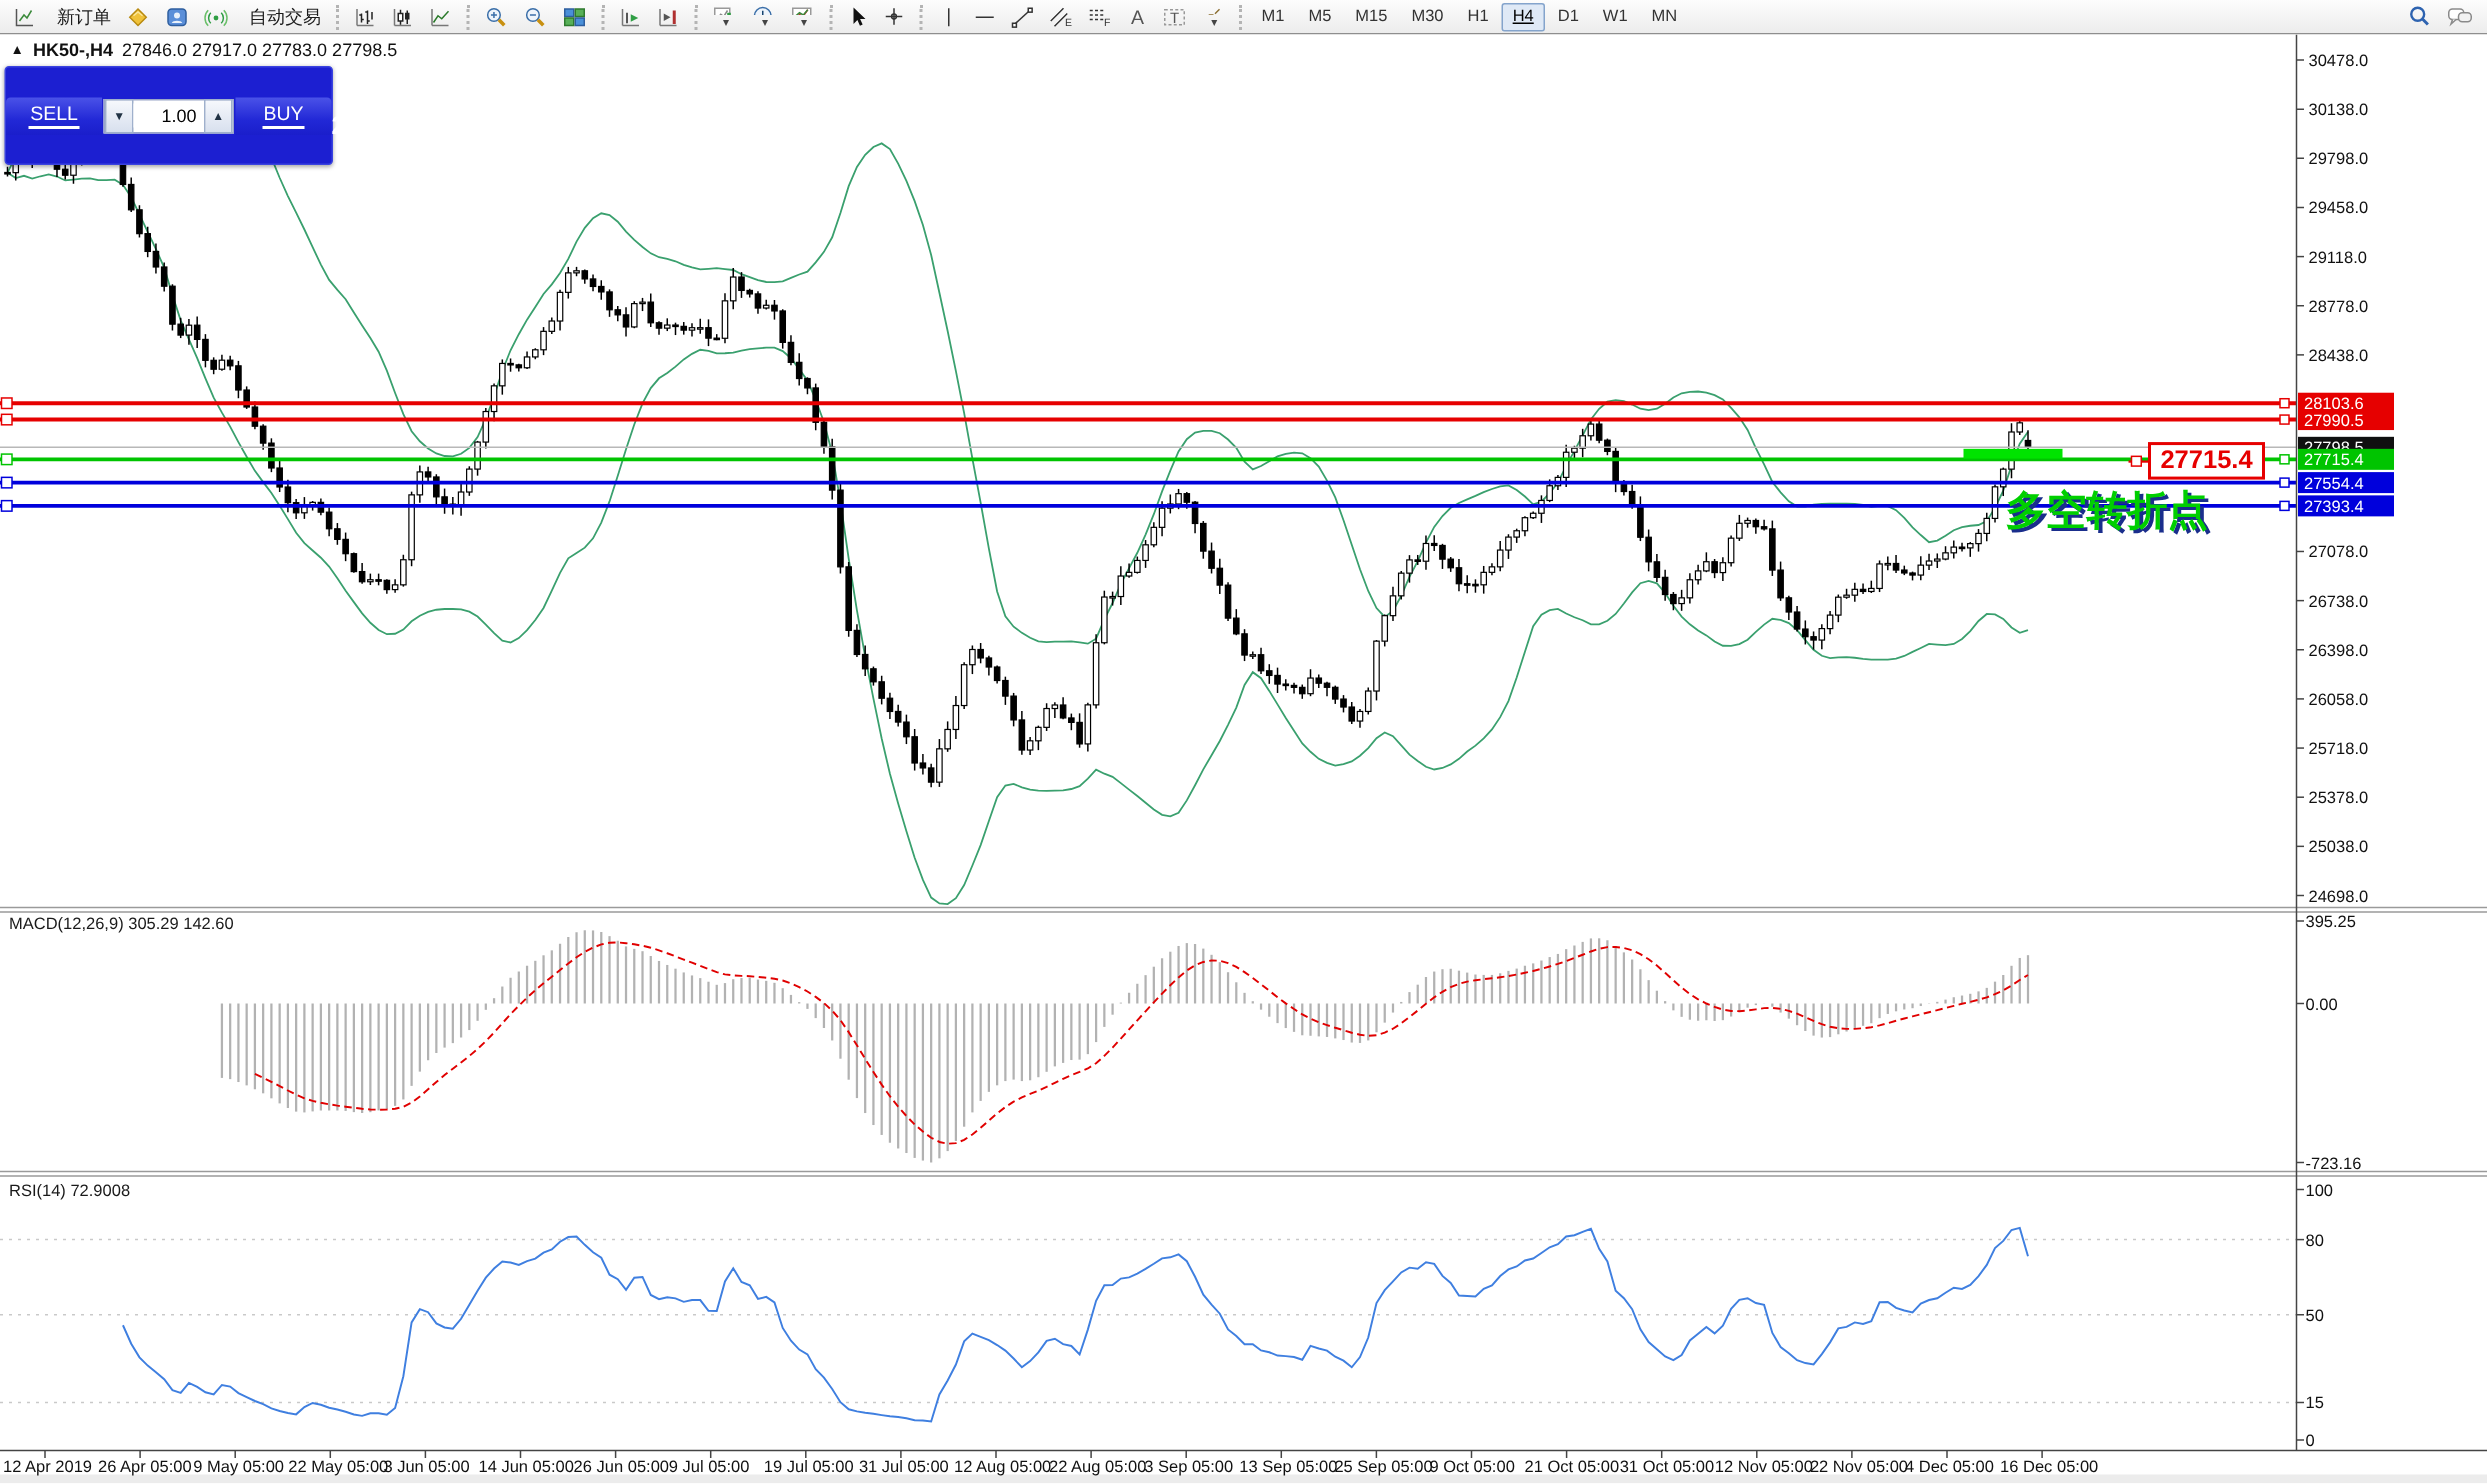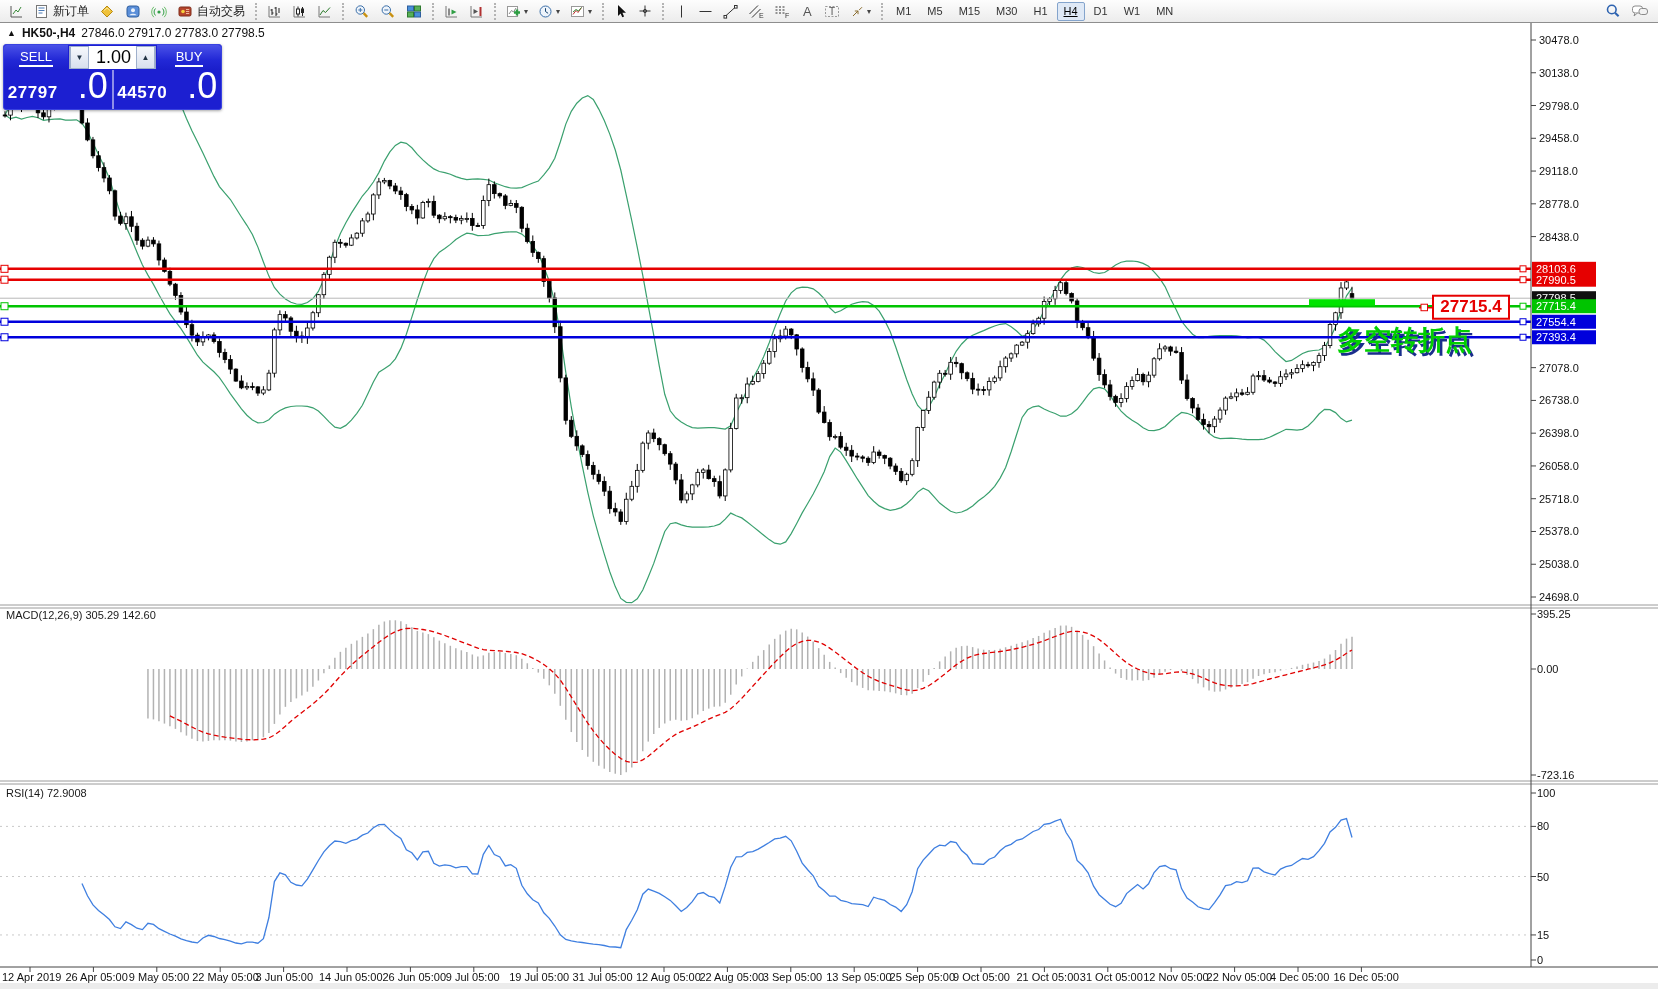--- a/index.html
+++ b/index.html
@@ -1,41 +1,41 @@
 <!DOCTYPE html>
 <html style="--panel-blue: #1c1fd1; --red-line: #e60000; --blue-line: #0000dc; --green-line: #00c400; --bright-green: #00e400; --current-price-line: #b8b8b8; --current-price-label-bg: #101010; --bollinger: #3aa06e; --macd-hist: #b2b2b2; --macd-signal: #e00000; --rsi-line: #3f7fe0; --annotation-green-text: #00cf00; --annotation-text-shadow: #1a2e8c; --annotation-red: #e60000;"><head>
 <meta charset="utf-8">
 <style>
   html,body{margin:0;padding:0;}
   body{width:1658px;height:989px;overflow:hidden;background:#fff;font-family:"Liberation Sans",sans-serif;-webkit-font-smoothing:antialiased;}
   
   .toolbar{height:23px;background:linear-gradient(#fdfdfd,#ececec);border-bottom:1px solid #8e8e8e;display:flex;align-items:center;padding:0 4px;box-sizing:border-box;}
   .tb-group{display:flex;align-items:center;height:22px;}
-  .tb-btn{background:transparent;border:1px solid transparent;border-radius:2px;height:20px;min-width:22px;display:flex;align-items:center;justify-content:center;padding:1px 3px;margin:0 1px;cursor:default;font-family:"Liberation Sans",sans-serif;}
+  .tb-btn{background:transparent;border:1px solid transparent;border-radius:2px;height:20px;min-width:22px;display:flex;align-items:center;justify-content:center;padding:1px 3px;margin:0 1px;cursor:default;font-family:"Liberation Sans",sans-serif;flex-direction:column;}
   .tb-btn svg{display:block;}
   .tb-btn .cap{font-size:12px;color:#1a1a1a;margin-left:4px;white-space:nowrap;}
   .tb-btn .dd{font-size:8px;color:#444;margin-left:2px;}
   .tb-sep{width:0;height:17px;border-left:2px dotted #b4b4b4;margin:0 5px;}
   .tf-btn{background:transparent;border:1px solid transparent;border-radius:2px;height:19px;padding:1px 6px;margin:2px 1px;font-size:11px;color:#333;font-family:"Liberation Sans",sans-serif;}
   .tf-btn.active{background:#dfe9f6;border-color:#84a4cc;color:#000;text-decoration:underline;}
   .tb-spacer{flex:1;}
   
   .chart-region{position:relative;width:1658px;height:966px;background:#fff;}
   #chart-svg{position:absolute;left:0;top:0;}
   .chart-header{position:absolute;left:7px;top:3px;font-size:12px;font-weight:600;color:#111;z-index:5;display:flex;align-items:center;gap:6px;}
   .chart-header .tri{font-size:9px;color:#111;}
   
-  .trade-panel{position:absolute;left:3px;top:21px;width:217px;height:64px;background:var(--panel-blue,#1c1fd1);border:1px solid #3a43e0;border-radius:3px;z-index:6;display:flex;flex-direction:column;box-shadow:0 1px 3px rgba(0,0,0,.35);}
+  .trade-panel{position:absolute;left:3px;top:21px;width:217px;height:64px;background:var(--panel-blue,#1c1fd1);border:1px solid #3a43e0;border-radius:3px;z-index:6;display:flex;flex-direction:row;box-shadow:0 1px 3px rgba(0,0,0,.35);align-items:center;}
   .tp-row1{height:25px;display:flex;align-items:stretch;}
   .tp-btn{flex:0 0 64px;display:flex;align-items:center;justify-content:center;background:linear-gradient(#4a52e8,#2228d6 60%,#1a1ecb);color:#fff;font-size:13px;border:none;border-radius:3px 0 0 0;cursor:default;font-family:"Liberation Sans",sans-serif;}
   .tp-btn.buy{border-radius:0 3px 0 0;}
   .tp-btn .bsu{border-bottom:2px solid #fff;padding:0 1px 1px;}
   .tp-spin{flex:1;display:flex;align-items:center;background:#fff;border:1px solid #9aa6c8;margin:1px;}
   .spin-btn{width:17px;height:100%;background:linear-gradient(#f6f8fc,#d8e0ee);border:1px solid #9fb0cc;display:flex;align-items:center;justify-content:center;font-size:8px;color:#234;}
-  .tp-vol{flex:1;text-align:right;font-size:18px;color:#000;padding-right:5px;background:#fff;border:none;width:40px;font-family:"Liberation Sans",sans-serif;}
+  .tp-vol{flex:1;text-align:right;font-size:12px;color:#000;padding-right:5px;background:#fff;border:none;width:40px;font-family:"Liberation Sans",sans-serif;}
   .tp-row2{flex:1;display:flex;}
   .price-box{flex:1;display:flex;align-items:baseline;justify-content:center;color:#fff;gap:20px;}
   .price-box.sell{border-right:2px solid rgba(255,255,255,.5);}
   .p-int{font-size:17px;font-weight:700;letter-spacing:.5px;}
   .p-frac{font-size:36px;font-weight:400;line-height:.9;}
 </style>
 </head>
 <body>
 
 <div class="toolbar">

